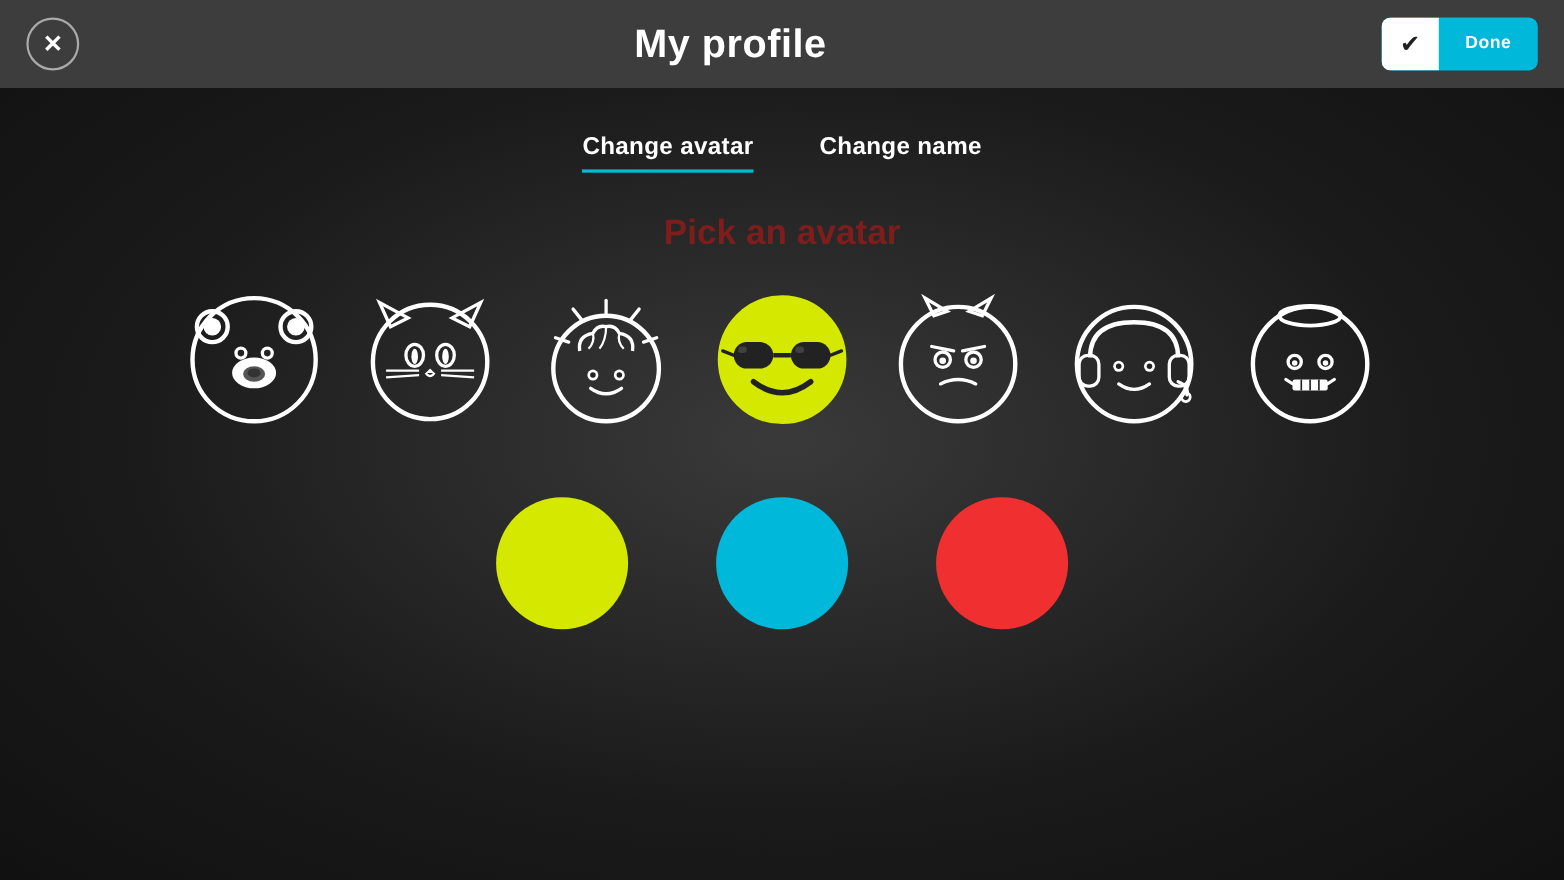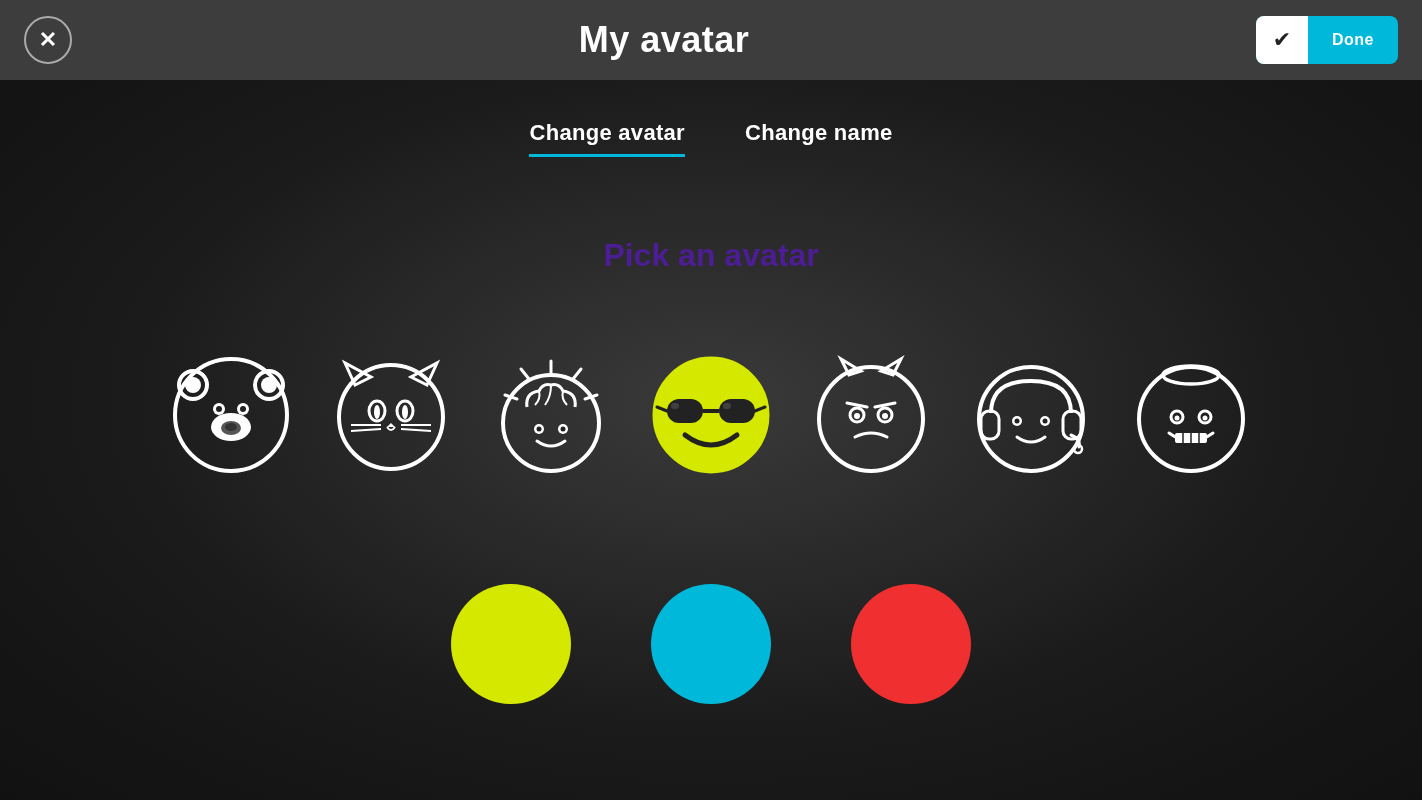--- a/index.html
+++ b/index.html
@@ -75,21 +75,20 @@
       color: white;
       letter-spacing: 0.5px;
     }
 
     
     #content {
       display: flex;
       flex-direction: column;
       align-items: center;
       padding-top: 40px;
-      gap: 44px;
     }
 
     
     #tabs {
       display: flex;
       gap: 60px;
       margin-bottom: 36px;
     }
 
     .tab {
@@ -103,21 +102,21 @@
     }
 
     .tab.active {
       border-bottom: 3px solid #00b8d9;
     }
 
     
     .section-title {
       font-size: 32px;
       font-weight: bold;
-      color: #4c1d95;
+      color: #7f1d1d;
       margin-bottom: 32px;
       text-align: center;
     }
 
     
     #avatars-row {
       display: flex;
       align-items: center;
       justify-content: center;
       gap: 30px;
@@ -157,21 +156,21 @@
 
     .colour-yellow { background: #d4e800; }
     .colour-blue   { background: #00b8d9; }
     .colour-red    { background: #f03030; }
   </style>
 </head>
 <body>
 
 <div id="header">
   <button id="close-btn">✕</button>
-  <span id="page-title">My avatar</span>
+  <span id="page-title">My profile</span>
   <div id="done-btn">
     <div id="done-check">✔</div>
     <span id="done-label">Done</span>
   </div>
 </div>
 
 <div id="content">
 
   <div id="tabs">
     <div class="tab active">Change avatar</div>

